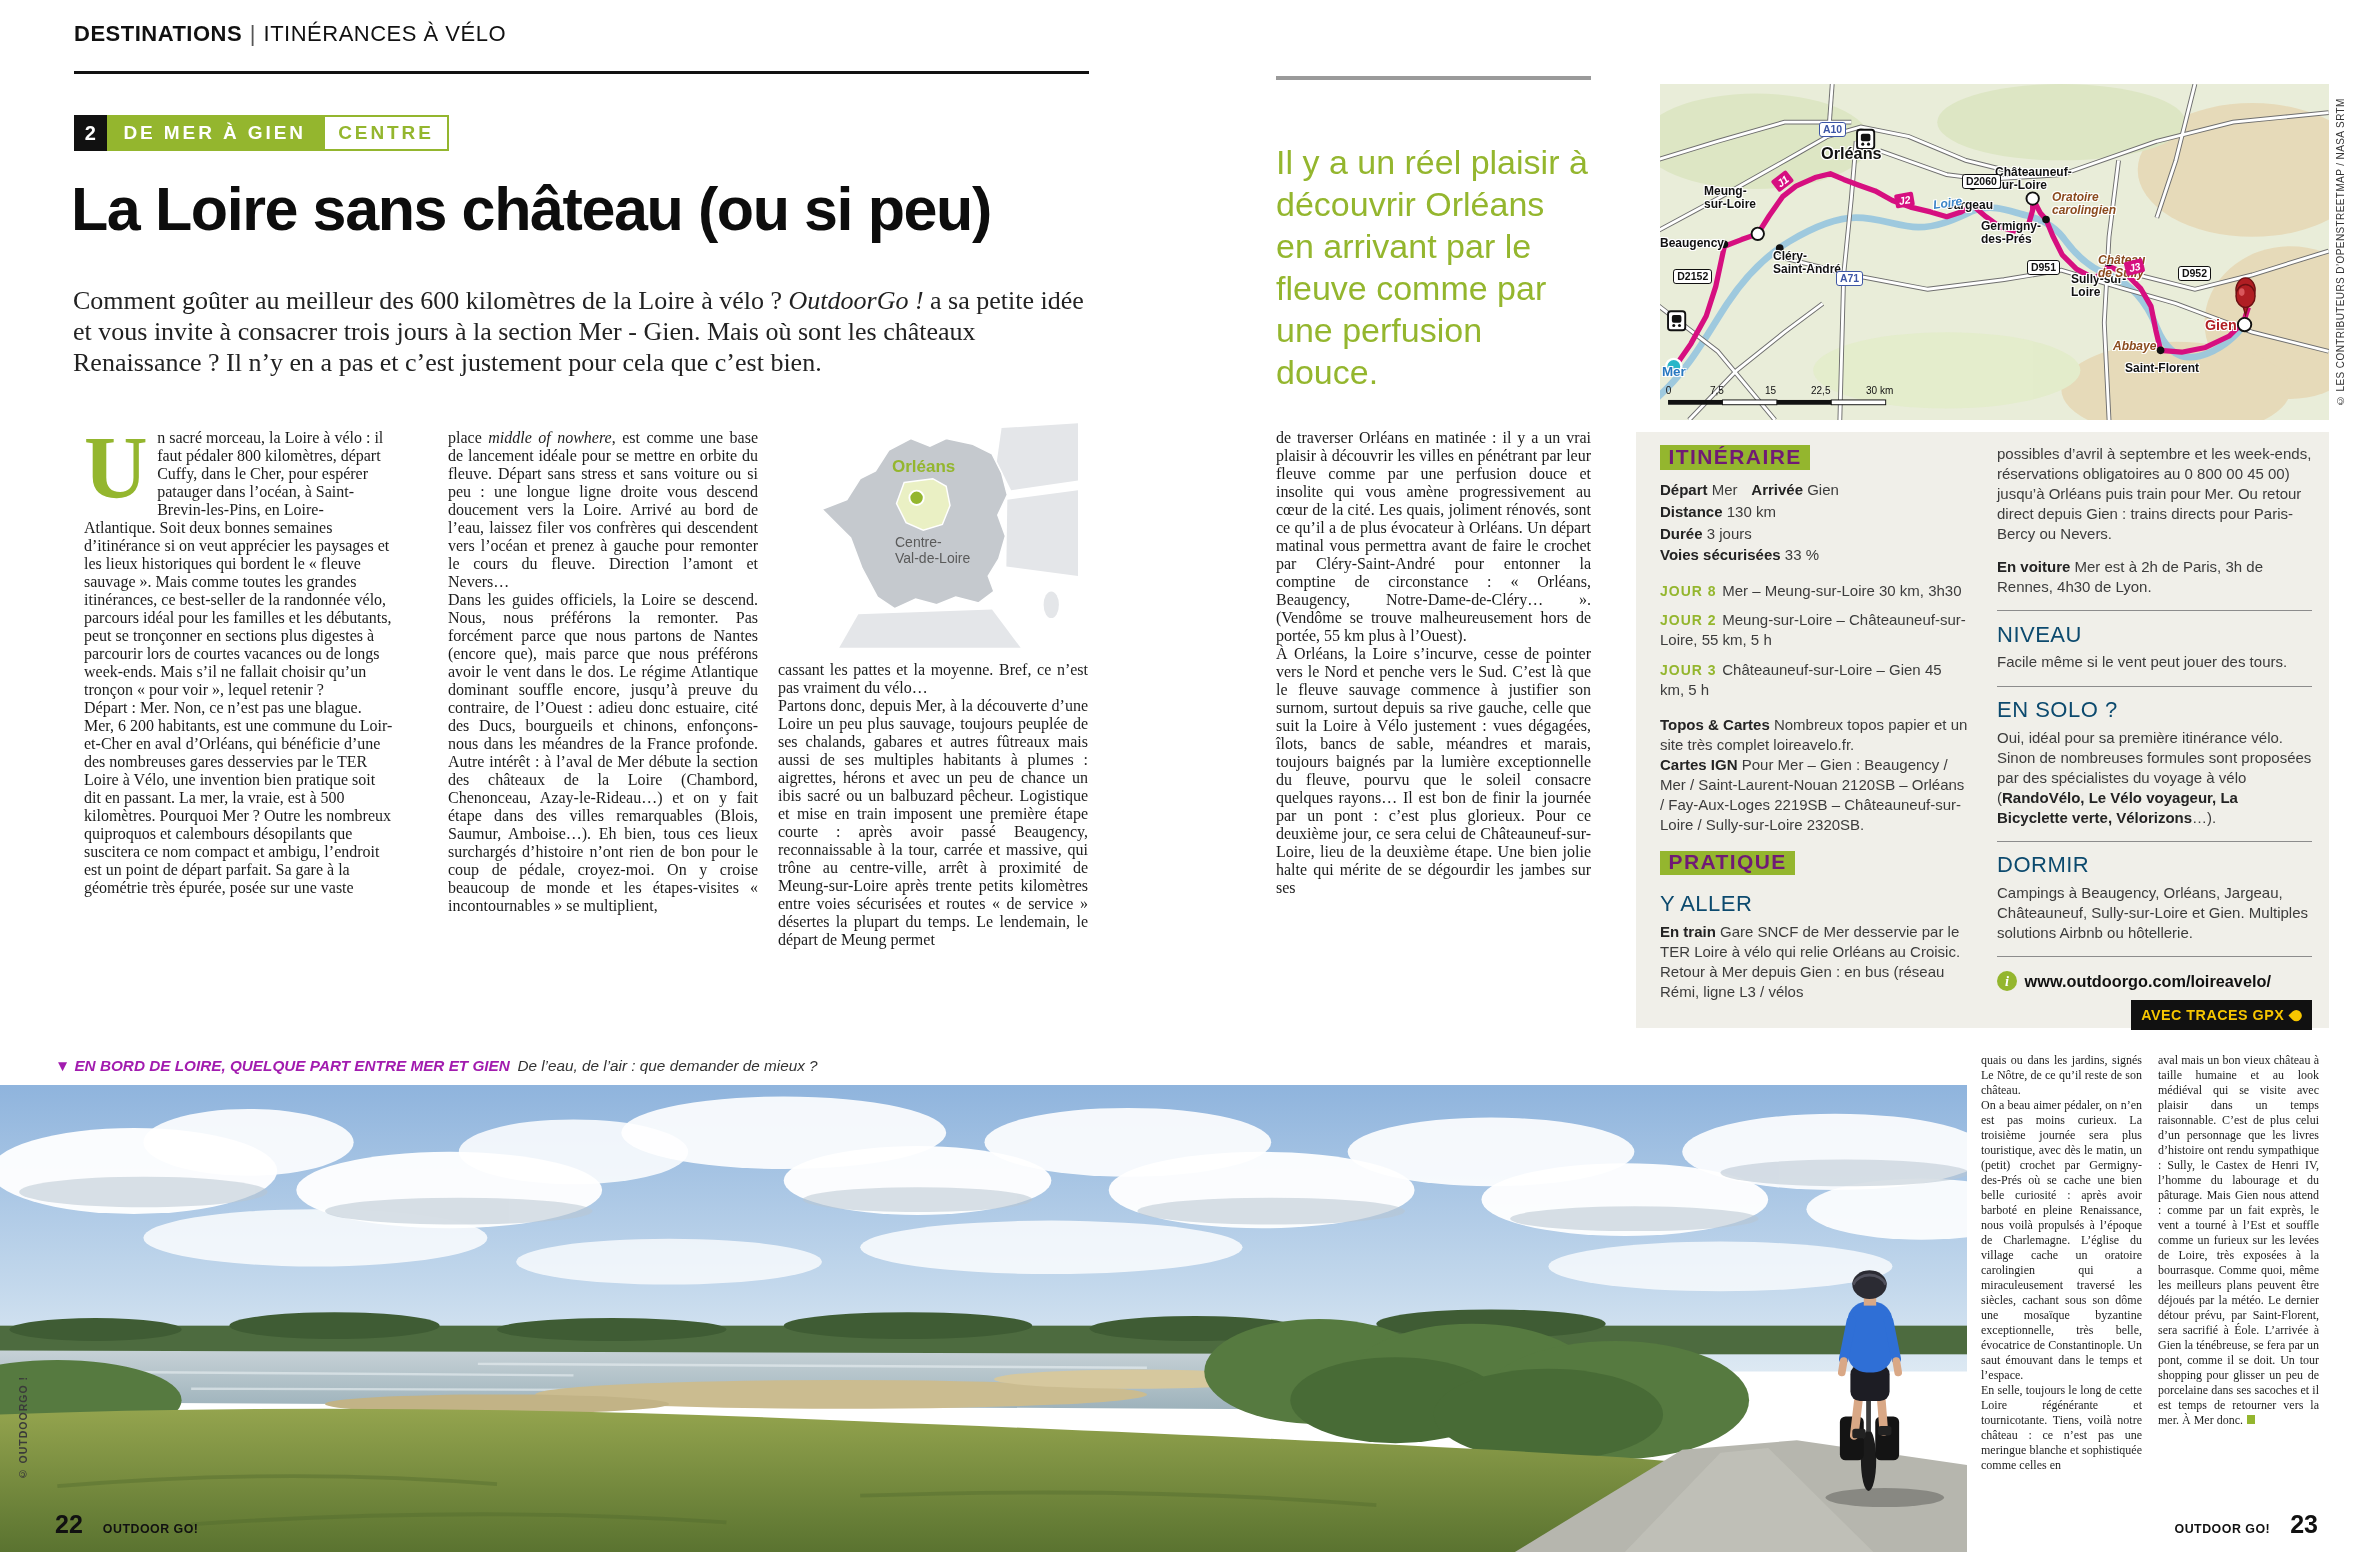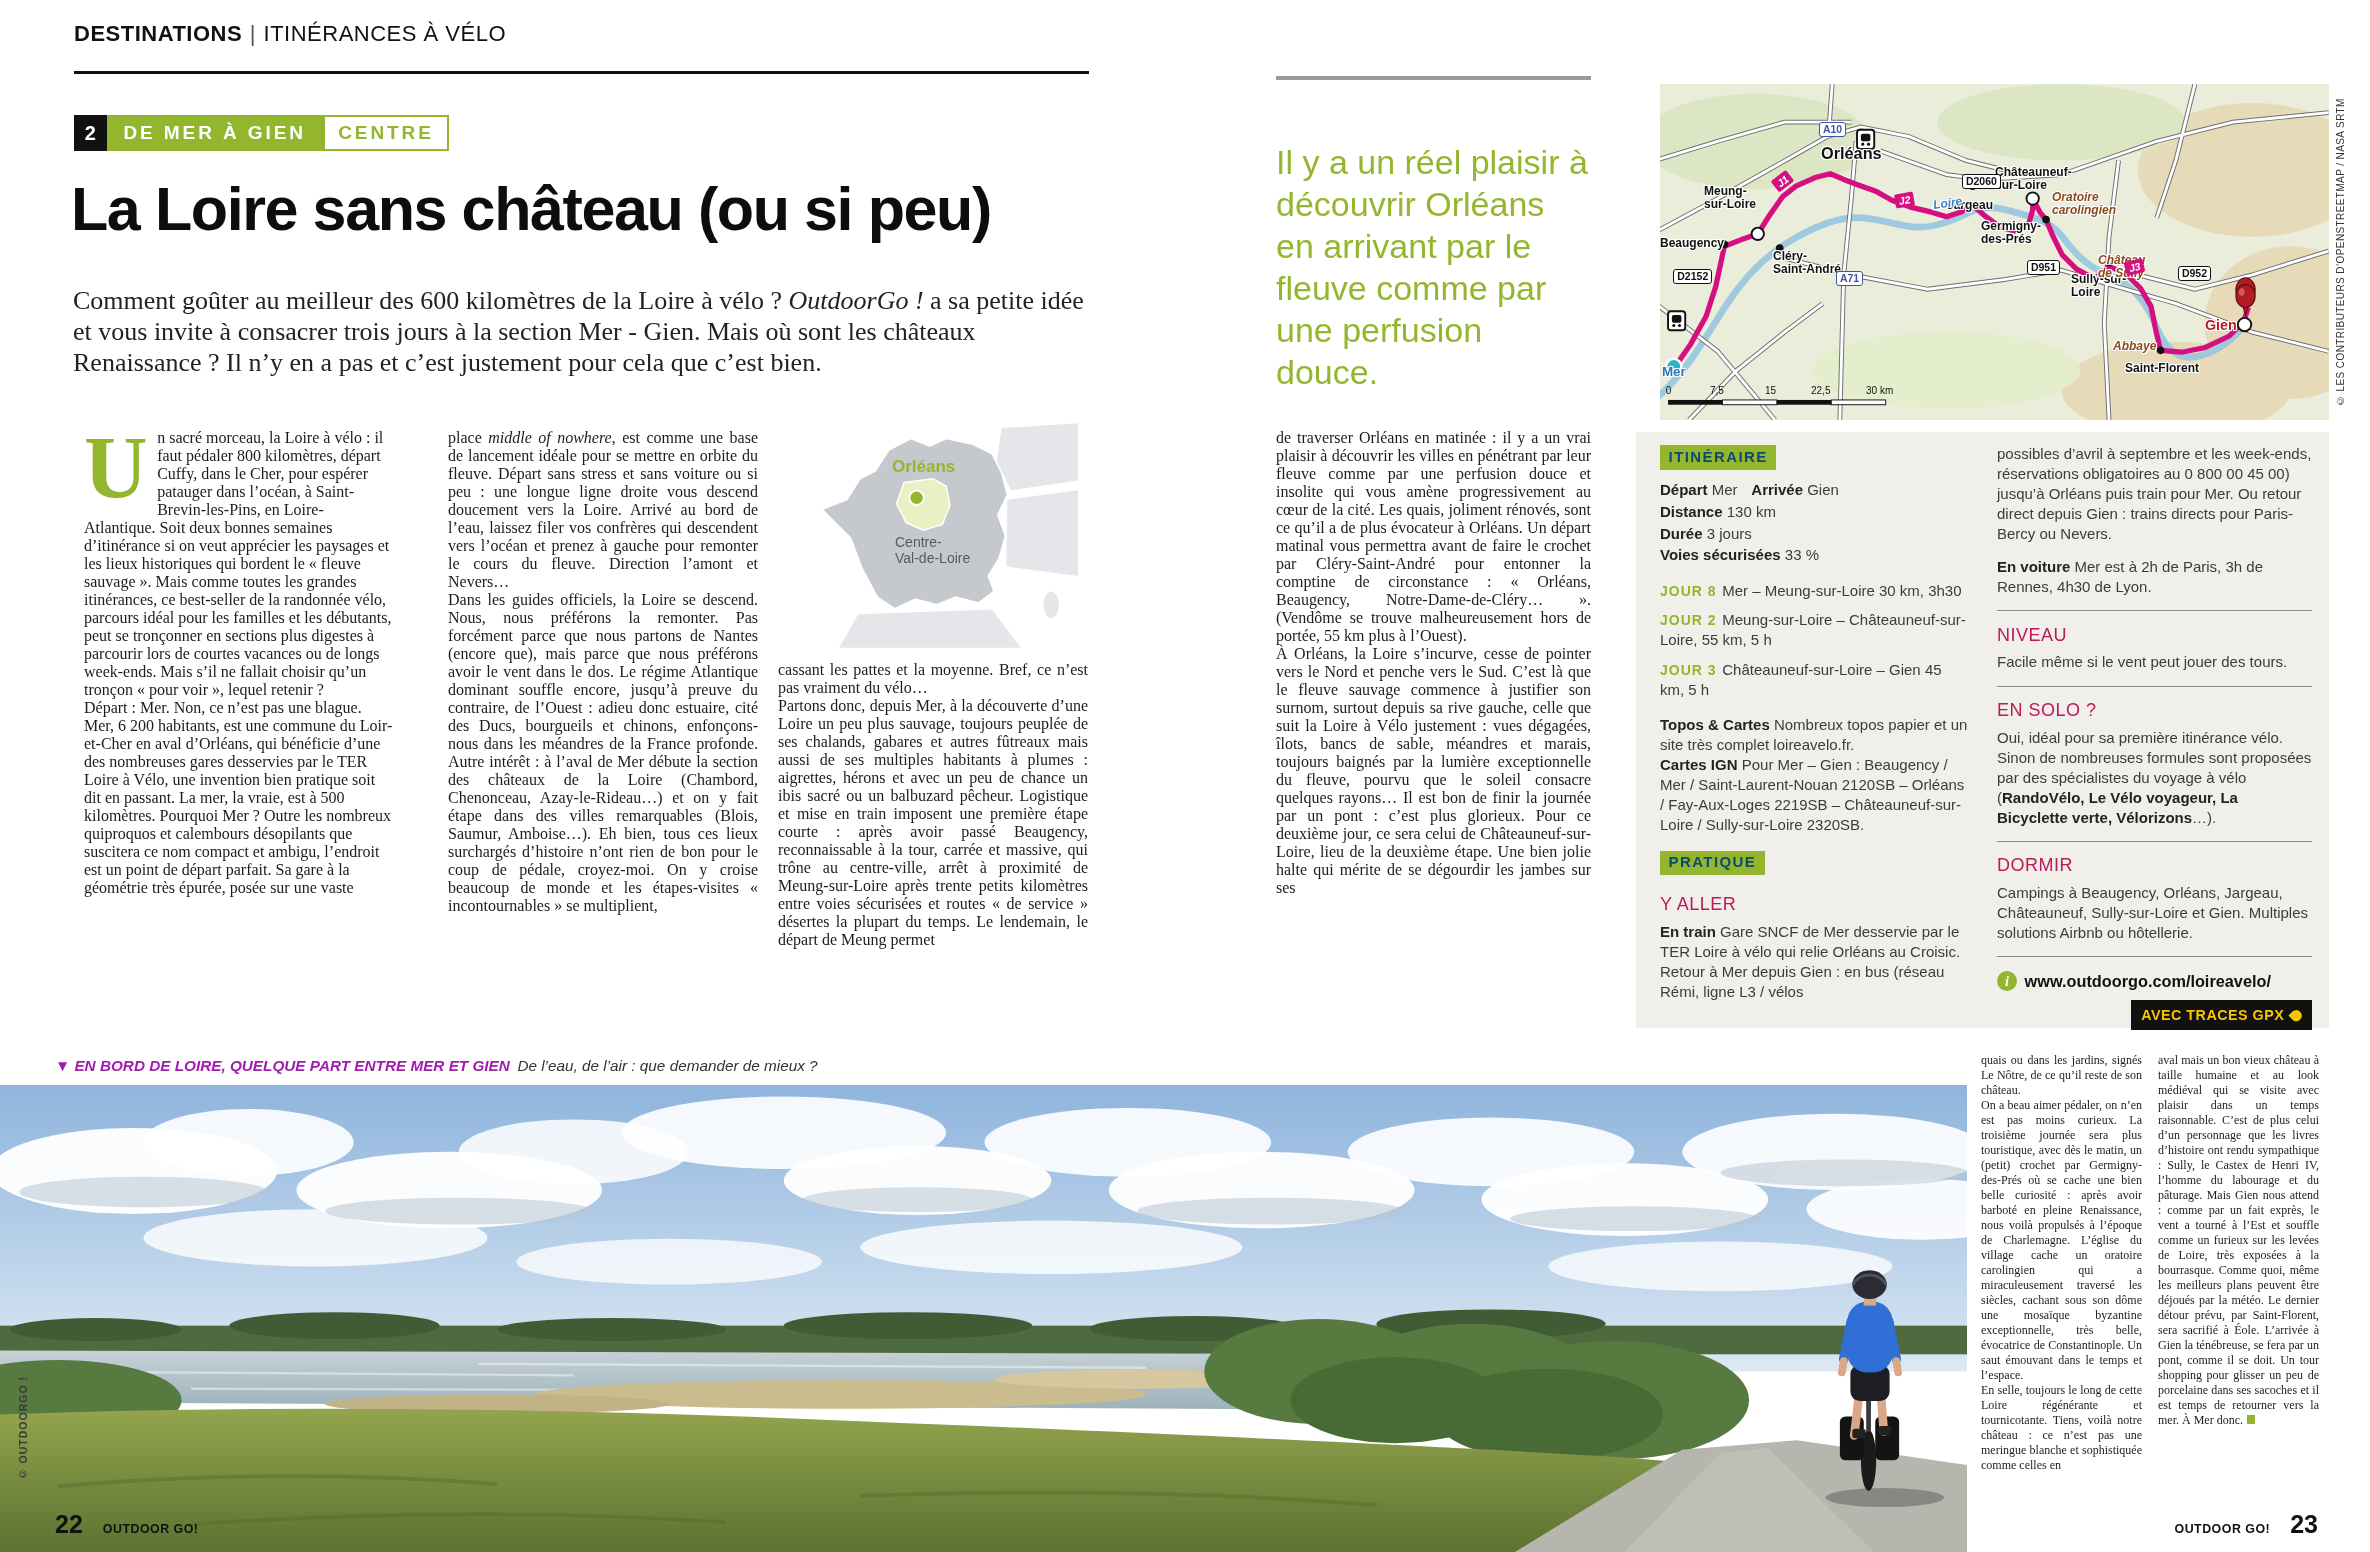--- a/index.html
+++ b/index.html
@@ -79,30 +79,30 @@
   .lbl-j3{transform:rotate(-14deg);}
   .lbl-tick{font-weight:400;font-size:10px;text-shadow:none;}
   .map-credit{left:2335px;top:84px;height:336px;writing-mode:vertical-rl;transform:rotate(180deg);
               font-family:"Liberation Sans",sans-serif;font-size:10px;color:#333;letter-spacing:0.4px;text-align:center;}
 
   
   .sidebar{left:1636px;top:432px;width:693px;height:596px;background:#f0efe9;}
   .sb-col{position:absolute;font-family:"Liberation Sans",sans-serif;font-size:15px;line-height:20px;color:#3c3c3c;}
   .sb-left{left:24px;top:11.5px;width:308px;}
   .sb-right{left:361px;top:11.5px;width:315px;}
-  .sb-tag{display:inline-block;background:#94b62e;color:#0c4a6e;font-weight:700;font-size:15px;letter-spacing:1.4px;
+  .sb-tag{display:inline-block;background:#94b62e;color:#701a75;font-weight:700;font-size:21px;letter-spacing:1.4px;
           padding:1.9px 8.6px 2.9px;margin:1.9px 0 9.6px;}
   .sb-col b{color:#232323;font-weight:700;}
   .facts{margin-bottom:15.3px;}
   .facts div{margin-bottom:1.9px;}
   .facts .v{padding-right:9.6px;}
   .jour{margin-bottom:9.6px;}
   .jour-tag{color:#94b62e;font-weight:700;letter-spacing:1px;font-size:14px;padding-right:5.7px;}
   .sb-para{margin-bottom:13.4px;}
-  .sb-head{font-size:18px;color:#be185d;letter-spacing:0.5px;margin:9.6px 0 7.6px;}
+  .sb-head{font-size:22px;color:#0c4a6e;letter-spacing:0.5px;margin:9.6px 0 7.6px;}
   .sb-col hr{border:none;border-top:1.9px solid #8c8c8c;margin:13.4px 0;}
   .linkrow{display:flex;align-items:center;gap:7.6px;margin:5.7px 0 9.6px;}
   .info-ico{width:20px;height:20px;border-radius:50%;background:#94b62e;color:#fff;display:flex;align-items:center;justify-content:center;
             font-family:"Liberation Serif",serif;font-style:italic;font-weight:700;font-size:14.3px;flex:0 0 auto;}
   .linkurl{font-weight:700;font-size:16.3px;color:#111;}
   .gpxrow{text-align:right;}
   .gpx{display:inline-flex;align-items:center;gap:6.7px;background:#111;color:#f7c600;font-weight:700;font-size:14.3px;
        letter-spacing:0.5px;padding:4.8px 10.5px;}
   .pin{width:10.5px;height:10.5px;background:#f7c600;border-radius:50% 50% 50% 0;transform:rotate(45deg);display:inline-block;}
 

